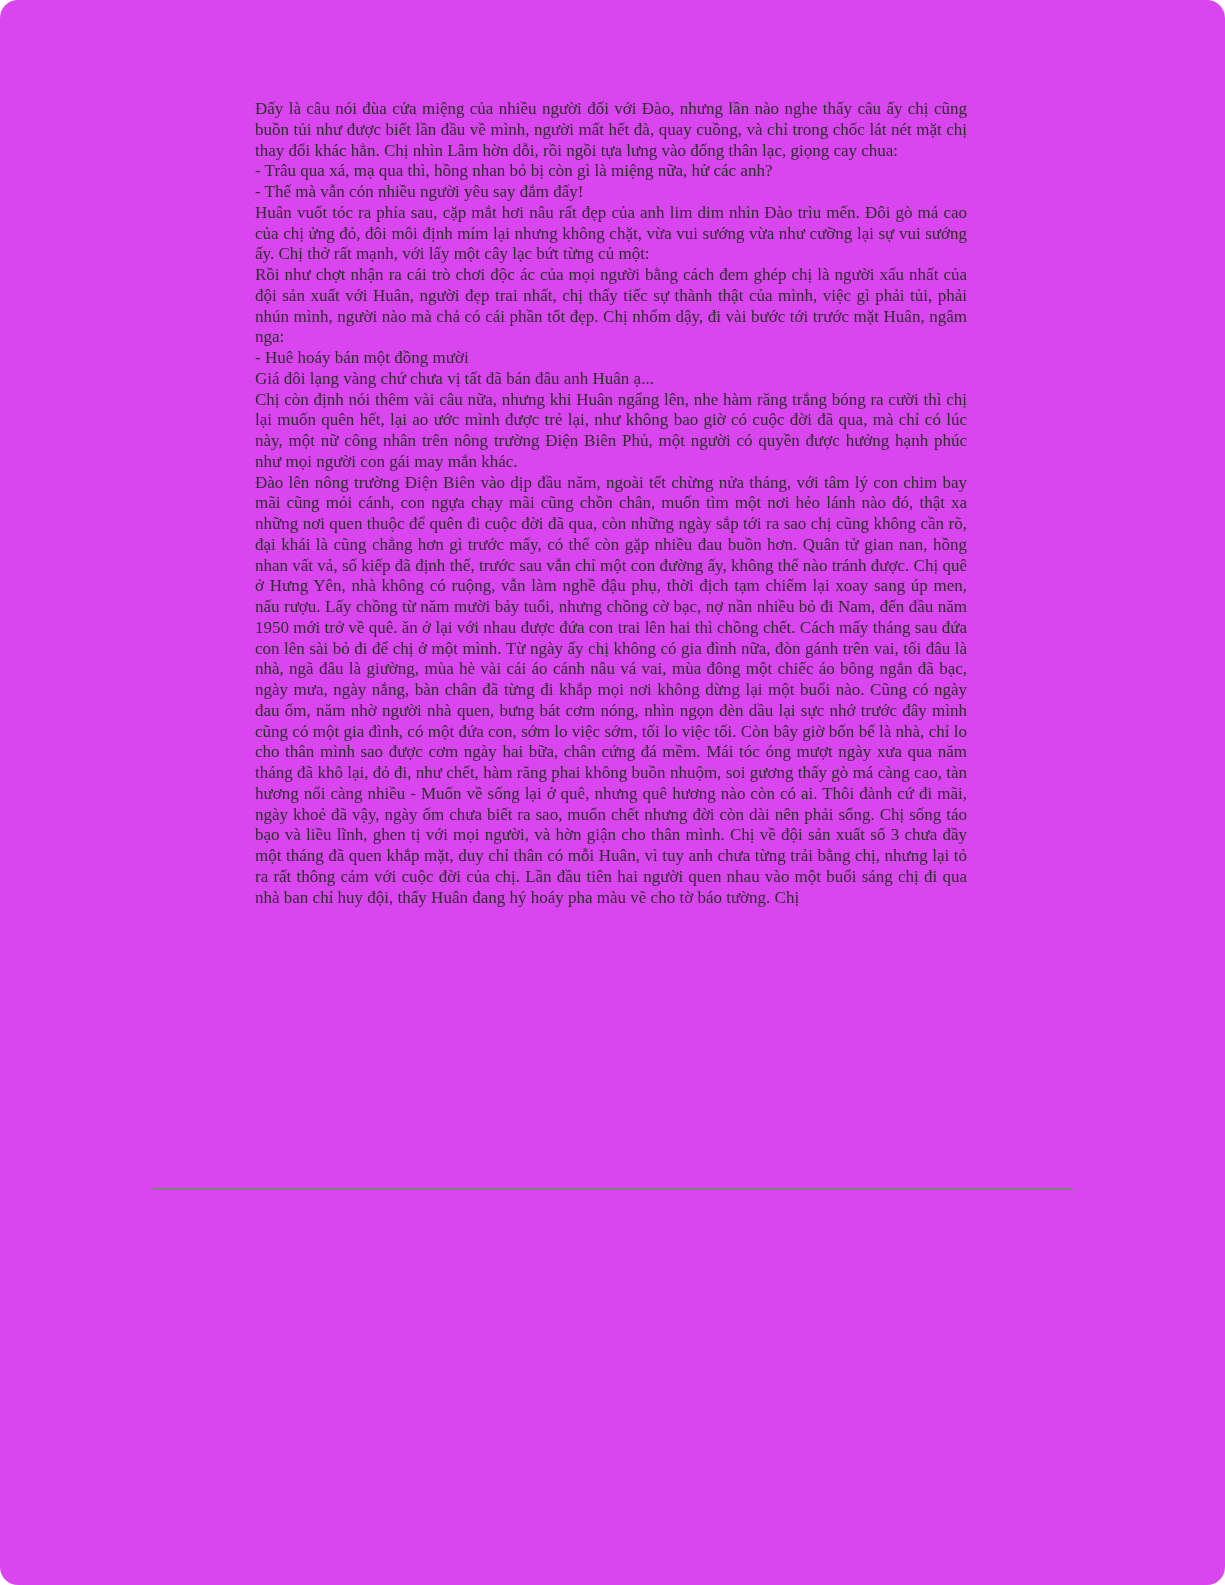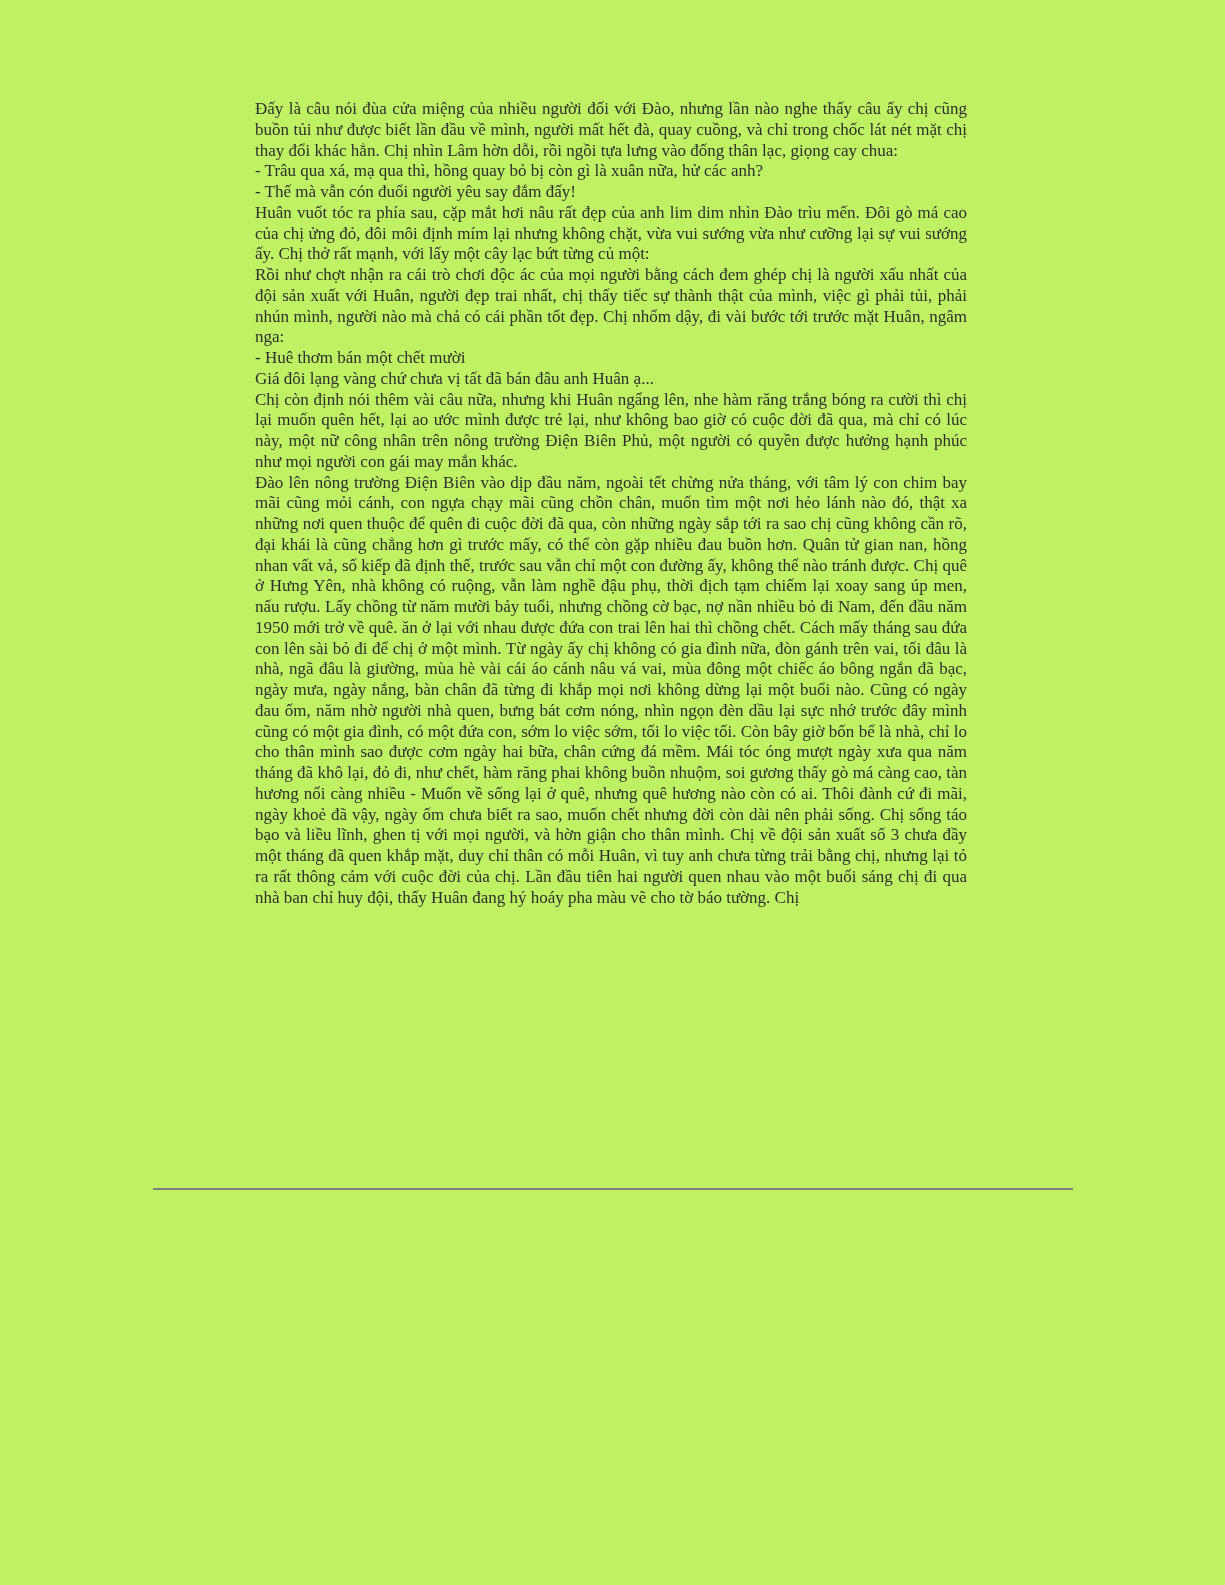--- a/index.html
+++ b/index.html
@@ -10,21 +10,22 @@
   body {
     width: 1225px;
     height: 1585px;
     position: relative;
     overflow: hidden;
     font-family: "Liberation Serif", "DejaVu Serif", serif;
   }
   .page {
     position: absolute;
     inset: 0;
-    background: #bef264;
+    background: #d946ef;
+    border-radius: 18px;
   }
   .text-block {
     position: absolute;
     left: 255px;
     top: 99px;
     width: 712px;
     color: #2e2e2e;
     font-size: 17px;
     line-height: 20.75px;
     text-align: justify;
@@ -45,25 +46,25 @@
     background: #7f7f7f;
   }
 </style>
 </head>
 <body>
 
 <div class="page">
 
   <div class="text-block">
     <p>Đấy là câu nói đùa cửa miệng của nhiều người đối với Đào, nhưng lần nào nghe thấy câu ấy chị cũng buồn tủi như được biết lần đầu về mình, người mất hết đà, quay cuồng, và chỉ trong chốc lát nét mặt chị thay đổi khác hẳn. Chị nhìn Lâm hờn dỗi, rồi ngồi tựa lưng vào đống thân lạc, giọng cay chua:</p>
-    <p>- Trâu qua xá, mạ qua thì, hồng quay bỏ bị còn gì là xuân nữa, hử các anh?</p>
-    <p>- Thế mà vẫn cón đuổi người yêu say đắm đấy!</p>
+    <p>- Trâu qua xá, mạ qua thì, hồng nhan bỏ bị còn gì là miệng nữa, hử các anh?</p>
+    <p>- Thế mà vẫn cón nhiều người yêu say đắm đấy!</p>
     <p>Huân vuốt tóc ra phía sau, cặp mắt hơi nâu rất đẹp của anh lim dim nhìn Đào trìu mến. Đôi gò má cao của chị ửng đỏ, đôi môi định mím lại nhưng không chặt, vừa vui sướng vừa như cưỡng lại sự vui sướng ấy. Chị thở rất mạnh, với lấy một cây lạc bứt từng củ một:</p>
     <p>Rồi như chợt nhận ra cái trò chơi độc ác của mọi người bằng cách đem ghép chị là người xấu nhất của đội sản xuất với Huân, người đẹp trai nhất, chị thấy tiếc sự thành thật của mình, việc gì phải tủi, phải nhún mình, người nào mà chả có cái phần tốt đẹp. Chị nhổm dậy, đi vài bước tới trước mặt Huân, ngâm nga:</p>
-    <p>- Huê thơm bán một chết mười</p>
+    <p>- Huê hoáy bán một đồng mười</p>
     <p>Giá đôi lạng vàng chứ chưa vị tất đã bán đâu anh Huân ạ...</p>
     <p>Chị còn định nói thêm vài câu nữa, nhưng khi Huân ngẩng lên, nhe hàm răng trắng bóng ra cười thì chị lại muốn quên hết, lại ao ước mình được trẻ lại, như không bao giờ có cuộc đời đã qua, mà chỉ có lúc này, một nữ công nhân trên nông trường Điện Biên Phủ, một người có quyền được hưởng hạnh phúc như mọi người con gái may mắn khác.</p>
     <p>Đào lên nông trường Điện Biên vào dịp đầu năm, ngoài tết chừng nửa tháng, với tâm lý con chim bay mãi cũng mỏi cánh, con ngựa chạy mãi cũng chồn chân, muốn tìm một nơi hẻo lánh nào đó, thật xa những nơi quen thuộc để quên đi cuộc đời đã qua, còn những ngày sắp tới ra sao chị cũng không cần rõ, đại khái là cũng chẳng hơn gì trước mấy, có thể còn gặp nhiều đau buồn hơn. Quân tử gian nan, hồng nhan vất vả, số kiếp đã định thế, trước sau vẫn chỉ một con đường ấy, không thể nào tránh được. Chị quê ở Hưng Yên, nhà không có ruộng, vẫn làm nghề đậu phụ, thời địch tạm chiếm lại xoay sang úp men, nấu rượu. Lấy chồng từ năm mười bảy tuổi, nhưng chồng cờ bạc, nợ nần nhiều bỏ đi Nam, đến đầu năm 1950 mới trở về quê. ăn ở lại với nhau được đứa con trai lên hai thì chồng chết. Cách mấy tháng sau đứa con lên sài bỏ đi để chị ở một mình. Từ ngày ấy chị không có gia đình nữa, đòn gánh trên vai, tối đâu là nhà, ngã đâu là giường, mùa hè vài cái áo cánh nâu vá vai, mùa đông một chiếc áo bông ngắn đã bạc, ngày mưa, ngày nắng, bàn chân đã từng đi khắp mọi nơi không dừng lại một buổi nào. Cũng có ngày đau ốm, năm nhờ người nhà quen, bưng bát cơm nóng, nhìn ngọn đèn dầu lại sực nhớ trước đây mình cũng có một gia đình, có một đứa con, sớm lo việc sớm, tối lo việc tối. Còn bây giờ bốn bể là nhà, chỉ lo cho thân mình sao được cơm ngày hai bữa, chân cứng đá mềm. Mái tóc óng mượt ngày xưa qua năm tháng đã khô lại, đỏ đi, như chết, hàm răng phai không buồn nhuộm, soi gương thấy gò má càng cao, tàn hương nổi càng nhiều - Muốn về sống lại ở quê, nhưng quê hương nào còn có ai. Thôi đành cứ đi mãi, ngày khoẻ đã vậy, ngày ốm chưa biết ra sao, muốn chết nhưng đời còn dài nên phải sống. Chị sống táo bạo và liều lĩnh, ghen tị với mọi người, và hờn giận cho thân mình. Chị về đội sản xuất số 3 chưa đầy một tháng đã quen khắp mặt, duy chỉ thân có mỗi Huân, vì tuy anh chưa từng trải bằng chị, nhưng lại tỏ ra rất thông cảm với cuộc đời của chị. Lần đầu tiên hai người quen nhau vào một buổi sáng chị đi qua nhà ban chỉ huy đội, thấy Huân đang hý hoáy pha màu vẽ cho tờ báo tường. Chị</p>
   </div>
 
   <div class="divider"></div>
 
 </div>
 
 </body></html>

